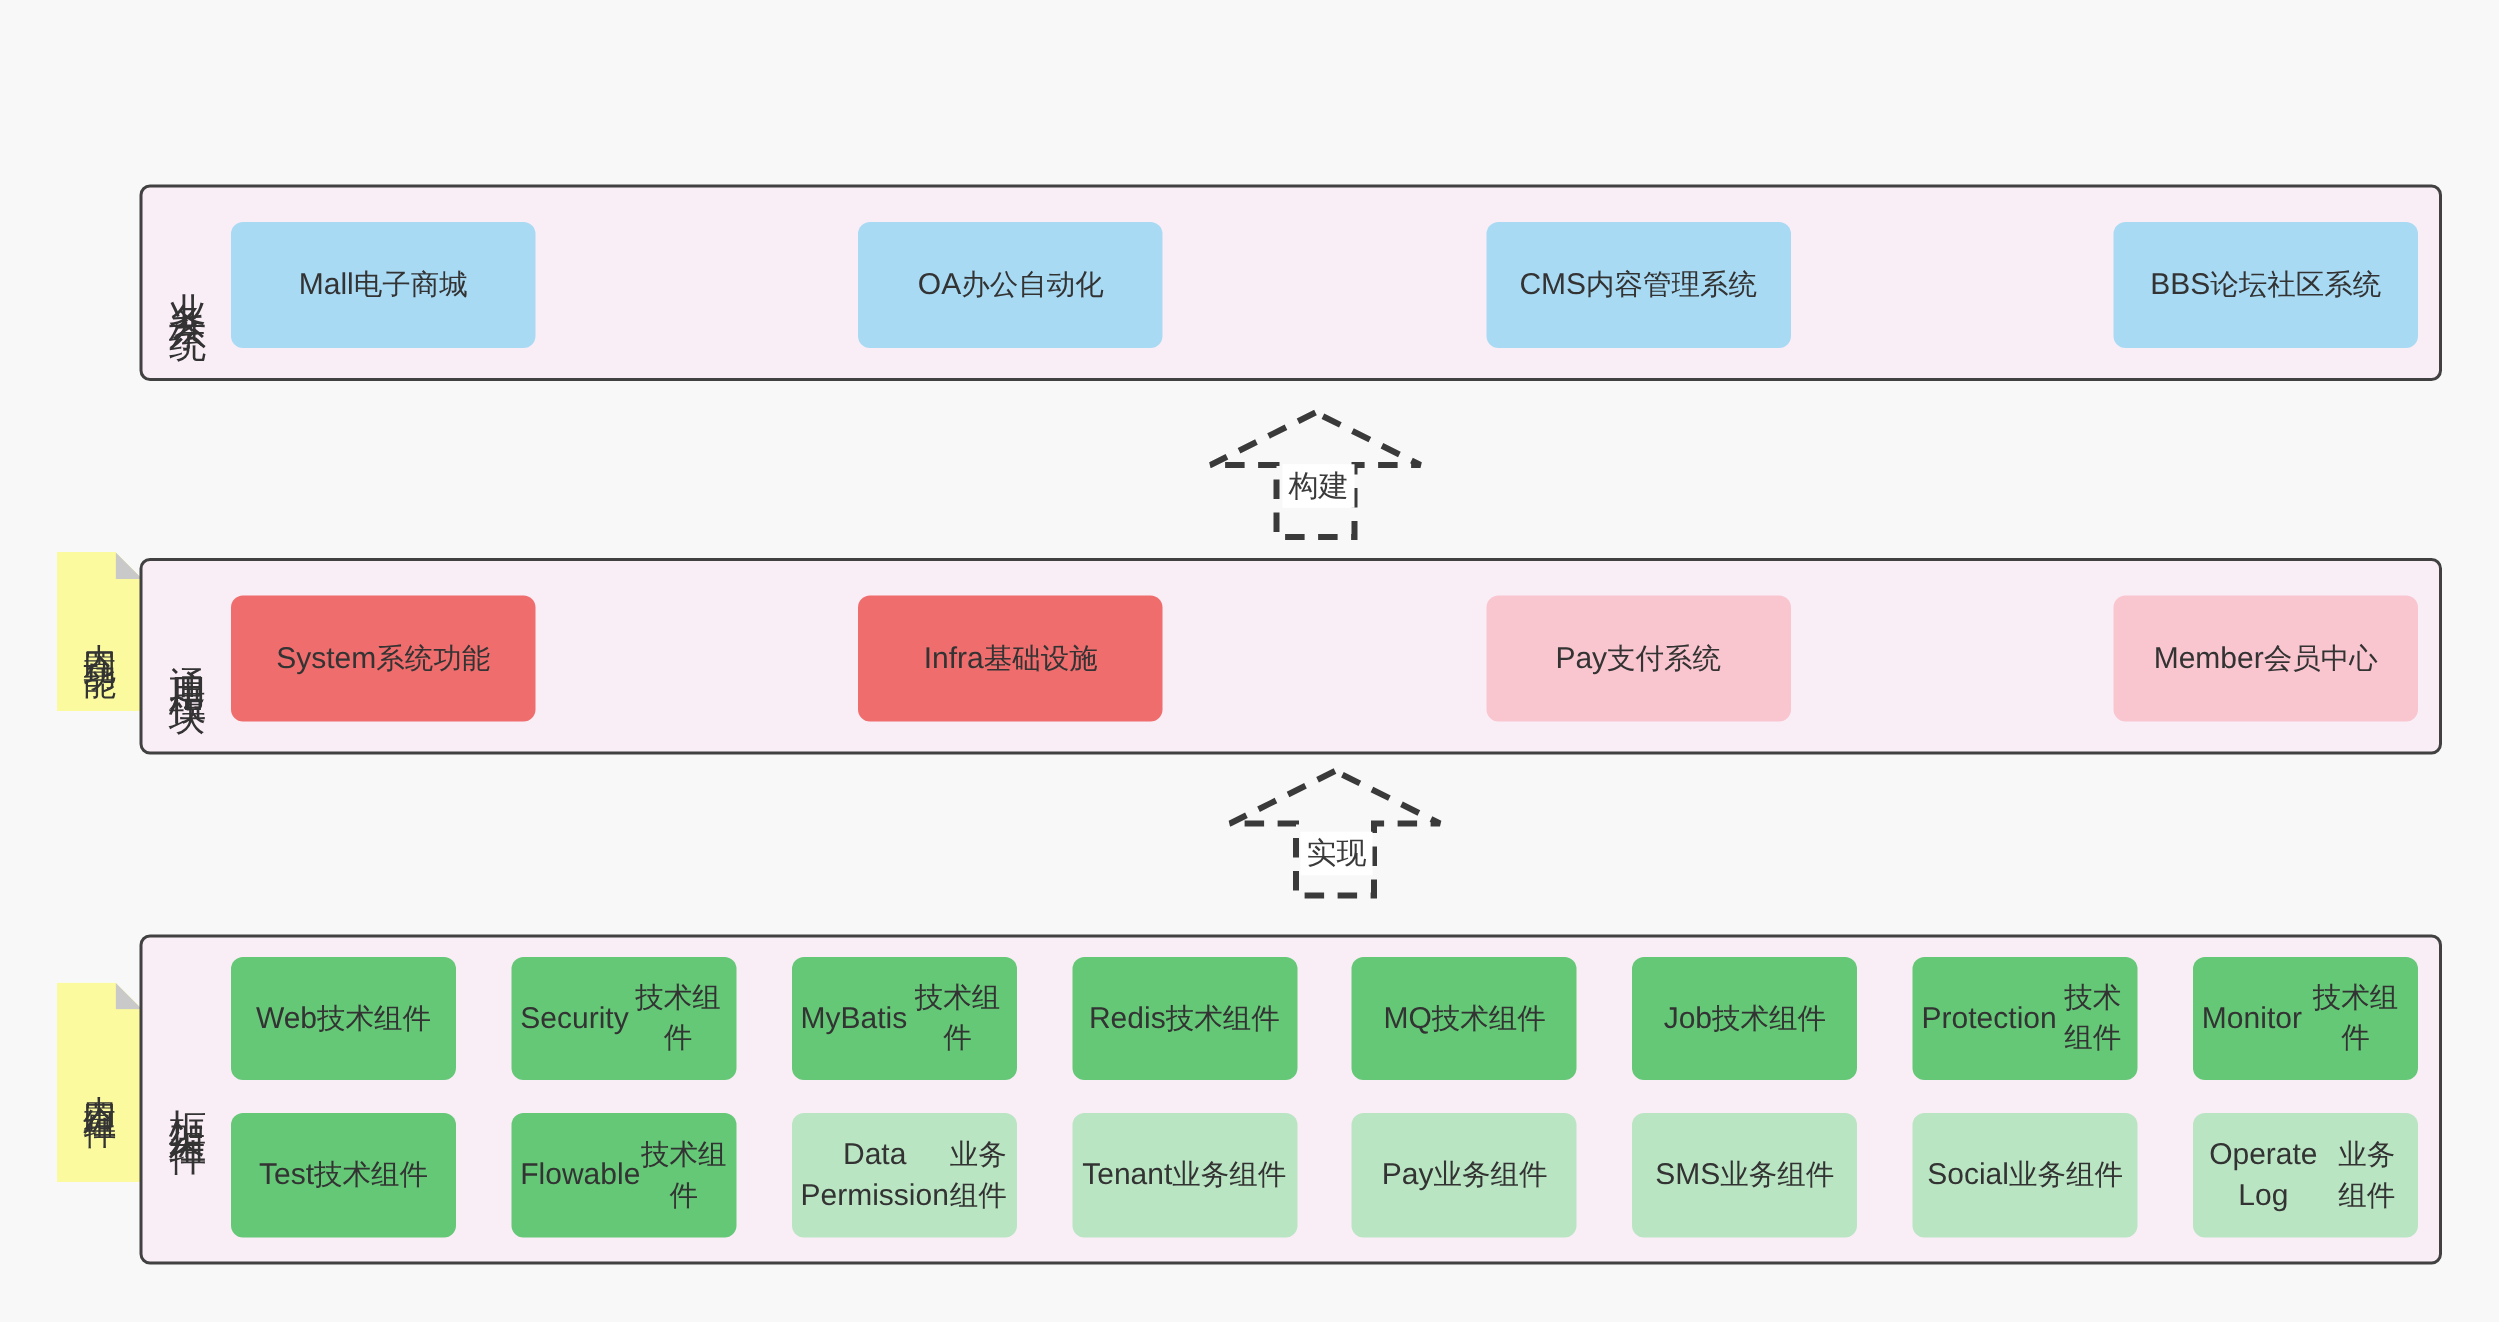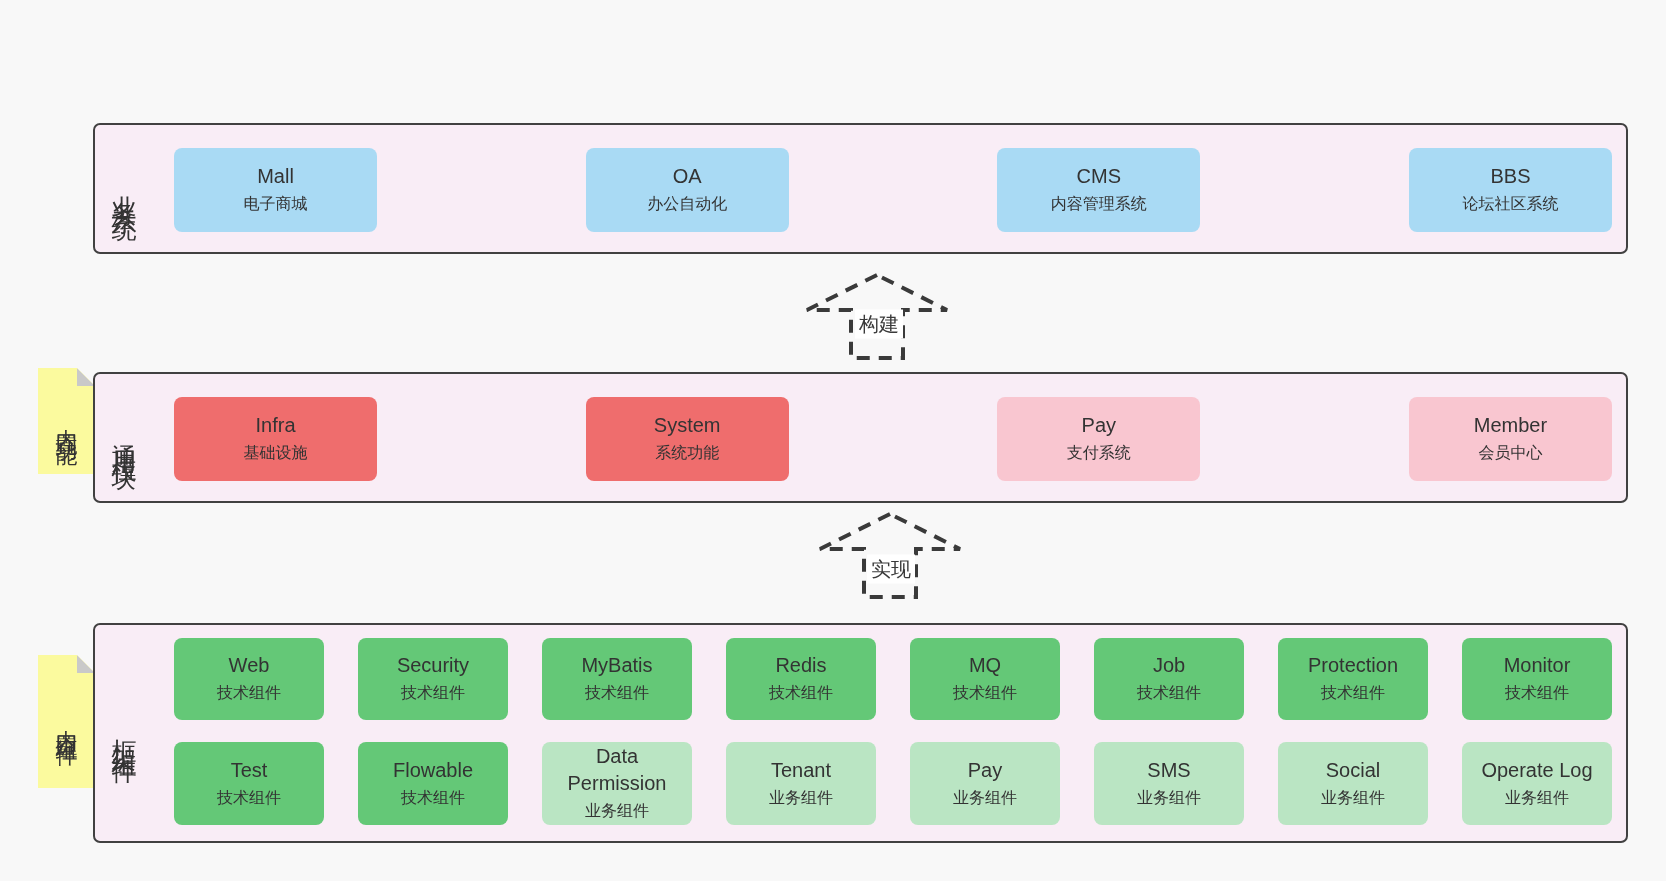--- a/index.html
+++ b/index.html
@@ -25,32 +25,32 @@
   }
   .boxes-row{
     position:absolute;left:59px;right:14px;
     display:flex;justify-content:space-between;
   }
   .layer-1 .boxes-row,.layer-2 .boxes-row{top:23px;height:84px;}
   .layer-3 .row-0{top:13px;height:82px;}
   .layer-3 .row-1{top:117px;height:83px;}
   .box{
     box-sizing:border-box;border-radius:8px;
-    display:flex;flex-direction:column;align-items:center;justify-content:center;
-    text-align:center;padding:2px 6px;margin-left:20px;
+    display:flex;align-items:center;justify-content:center;
+    text-align:center;padding:2px 6px;
   }
   .w203{width:203px;}
   .w150{width:150px;}
   .t-blue{background:#a9daf4;}
   .t-red{background:#ef6d6d;}
   .t-pink{background:#f9c6d0;}
   .t-green{background:#64c877;}
   .t-lgreen{background:#bae5c3;}
   .box-title{font-size:20px;line-height:27px;}
-  .box-sub{font-size:16px;line-height:27px;}
+  .box-sub{font-size:19px;line-height:27px;}
   .note{
     position:absolute;left:38px;width:57px;background:#fbfa9e;z-index:0;
     clip-path:polygon(0 0,calc(100% - 18px) 0,100% 18px,100% 100%,0 100%);
     display:flex;align-items:center;justify-content:center;
   }
   .note-2{top:368px;height:106px;}
   .note-3{top:655px;height:133px;}
   .note-text{
     writing-mode:vertical-rl;text-orientation:upright;
     font-size:22px;letter-spacing:5px;color:#333;
@@ -104,26 +104,26 @@
 
   <div class="note note-2">
     <span class="note-text">内置功能</span>
     <span class="note-fold"></span>
   </div>
 
   <div class="layer layer-2">
     <div class="layer-label">通用模块</div>
     <div class="boxes-row">
       <div class="box w203 t-red">
+        <div class="box-title">System</div>
+        <div class="box-sub">系统功能</div>
+      </div>
+      <div class="box w203 t-red">
         <div class="box-title">Infra</div>
         <div class="box-sub">基础设施</div>
-      </div>
-      <div class="box w203 t-red">
-        <div class="box-title">System</div>
-        <div class="box-sub">系统功能</div>
       </div>
       <div class="box w203 t-pink">
         <div class="box-title">Pay</div>
         <div class="box-sub">支付系统</div>
       </div>
       <div class="box w203 t-pink">
         <div class="box-title">Member</div>
         <div class="box-sub">会员中心</div>
       </div>
     </div>

